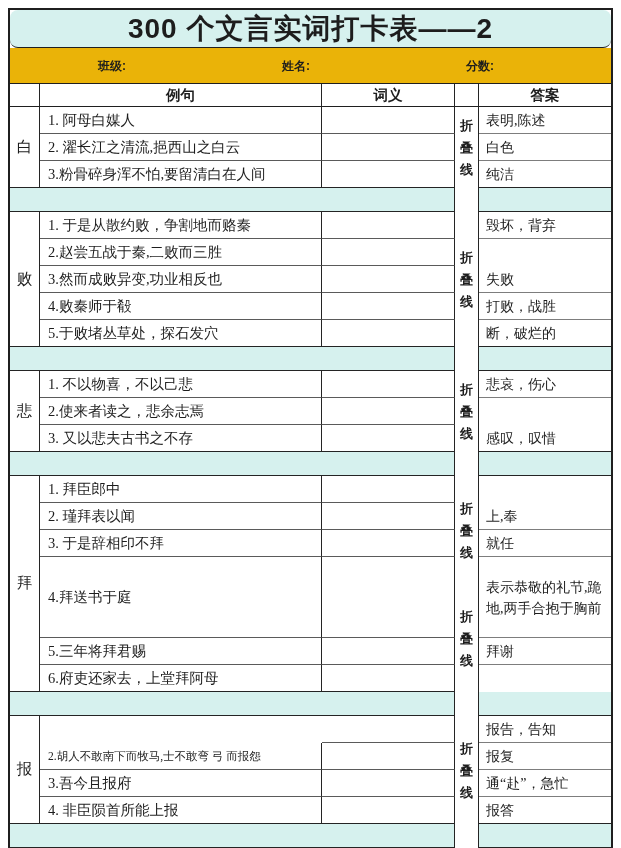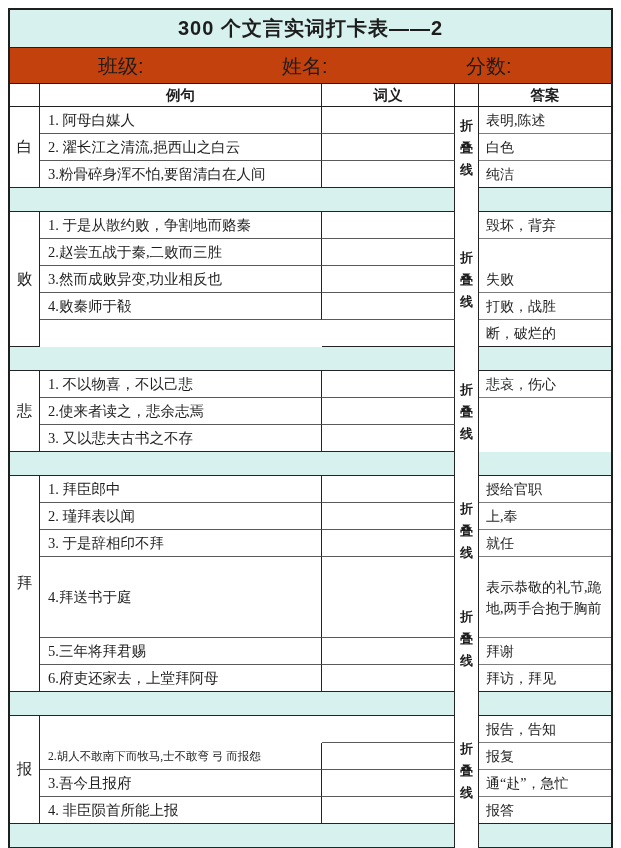--- a/index.html
+++ b/index.html
@@ -15,27 +15,28 @@
     display:grid;
     grid-template-columns:30px 282px 133px 24px 1fr;
     background:#ffffff;
   }
   .cell{box-sizing:border-box;min-width:0;min-height:0;overflow:hidden;}
   
   .title-row{
     grid-column:1/-1;grid-row:1;background:var(--band);
     display:flex;align-items:center;justify-content:center;
     font-family:"Liberation Sans","DejaVu Sans",sans-serif;
-    font-weight:bold;font-size:20px;letter-spacing:1px;
+    font-weight:bold;font-size:28px;letter-spacing:1px;
     border-bottom:1.5px solid #1f1f1f;
+    border-radius:8px;
   }
   .info-row{
-    grid-column:1/-1;grid-row:2;position:relative;background:#c2410c;
+    grid-column:1/-1;grid-row:2;position:relative;background:#eab308;
     border-bottom:1.5px solid #1f1f1f;
-    font-family:"Liberation Sans","DejaVu Sans",sans-serif;font-size:20px;
+    font-family:"Liberation Sans","DejaVu Sans",sans-serif;font-size:12px;font-weight:bold;
   }
   .info-row span{position:absolute;top:50%;transform:translateY(-50%);}
   .info-class{left:88px;} .info-name{left:272px;} .info-score{left:456px;}
   .hdr{
     display:flex;align-items:center;justify-content:center;
     font-family:"Liberation Sans","DejaVu Sans",sans-serif;
     font-weight:bold;font-size:14.5px;
     border-bottom:1.5px solid #1f1f1f;background:#fff;
   }
   .vR{border-right:1.3px solid #242424;}
@@ -113,69 +114,69 @@
       <div class="cell mean-cell" style="grid-area: 8 / 3;"></div>
       <div class="cell ans-cell" style="grid-area: 8 / 5;">毁坏，背弃</div>
       <div class="cell ex-cell" style="grid-area: 9 / 2;">2.赵尝五战于秦,二败而三胜</div>
       <div class="cell mean-cell" style="grid-area: 9 / 3;"></div>
       <div class="cell ex-cell" style="grid-area: 10 / 2;">3.然而成败异变,功业相反也</div>
       <div class="cell mean-cell" style="grid-area: 10 / 3;"></div>
       <div class="cell ans-cell" style="grid-area: 10 / 5;">失败</div>
       <div class="cell ex-cell" style="grid-area: 11 / 2;">4.败秦师于殽</div>
       <div class="cell mean-cell" style="grid-area: 11 / 3;"></div>
       <div class="cell ans-cell" style="grid-area: 11 / 5;">打败，战胜</div>
+      <div class="cell ex-cell end" style="grid-area: 12 / 2;">5.于败堵丛草处，探石发穴</div>
       <div class="cell mean-cell end" style="grid-area: 12 / 3;"></div>
       <div class="cell ans-cell end" style="grid-area: 12 / 5;">断，破烂的</div>
       <div class="cell char-cell" style="grid-area: 8 / 1 / 13;">败</div>
       <div class="cell fold-cell" style="grid-area: 8 / 4 / 13;">
         <div class="fold-group">
           <span>折</span>
           <span>叠</span>
           <span>线</span>
         </div>
       </div>
       <div class="cell sep-left" style="grid-area: 13 / 1 / auto / 4;"></div>
       <div class="cell sep-fold" style="grid-area: 13 / 4;"></div>
       <div class="cell sep-ans" style="grid-area: 13 / 5;"></div>
       <div class="cell ex-cell" style="grid-area: 14 / 2;">1. 不以物喜，不以己悲</div>
       <div class="cell mean-cell" style="grid-area: 14 / 3;"></div>
       <div class="cell ans-cell" style="grid-area: 14 / 5;">悲哀，伤心</div>
       <div class="cell ex-cell" style="grid-area: 15 / 2;">2.使来者读之，悲余志焉</div>
       <div class="cell mean-cell" style="grid-area: 15 / 3;"></div>
       <div class="cell ex-cell end" style="grid-area: 16 / 2;">3. 又以悲夫古书之不存</div>
       <div class="cell mean-cell end" style="grid-area: 16 / 3;"></div>
+      <div class="cell ans-cell end" style="grid-area: 16 / 5;">感叹，叹惜</div>
       <div class="cell char-cell" style="grid-area: 14 / 1 / 17;">悲</div>
       <div class="cell fold-cell" style="grid-area: 14 / 4 / 17;">
         <div class="fold-group">
           <span>折</span>
           <span>叠</span>
           <span>线</span>
         </div>
       </div>
       <div class="cell sep-left" style="grid-area: 17 / 1 / auto / 4;"></div>
       <div class="cell sep-fold" style="grid-area: 17 / 4;"></div>
       <div class="cell sep-ans" style="grid-area: 17 / 5;"></div>
       <div class="cell ex-cell" style="grid-area: 18 / 2;">1. 拜臣郎中</div>
       <div class="cell mean-cell" style="grid-area: 18 / 3;"></div>
-      <div class="cell ans-cell" style="grid-area: 18 / 5;">授给官职</div>
       <div class="cell ex-cell" style="grid-area: 19 / 2;">2. 瑾拜表以闻</div>
       <div class="cell mean-cell" style="grid-area: 19 / 3;"></div>
       <div class="cell ans-cell" style="grid-area: 19 / 5;">上,奉</div>
       <div class="cell ex-cell" style="grid-area: 20 / 2;">3. 于是辞相印不拜</div>
       <div class="cell mean-cell" style="grid-area: 20 / 3;"></div>
       <div class="cell ans-cell" style="grid-area: 20 / 5;">就任</div>
       <div class="cell ex-cell" style="grid-area: 21 / 2;">4.拜送书于庭</div>
       <div class="cell mean-cell" style="grid-area: 21 / 3;"></div>
       <div class="cell ans-cell" style="grid-area: 21 / 5;">表示恭敬的礼节,跪地,两手合抱于胸前</div>
       <div class="cell ex-cell" style="grid-area: 22 / 2;">5.三年将拜君赐</div>
       <div class="cell mean-cell" style="grid-area: 22 / 3;"></div>
       <div class="cell ans-cell" style="grid-area: 22 / 5;">拜谢</div>
       <div class="cell ex-cell end" style="grid-area: 23 / 2;">6.府吏还家去，上堂拜阿母</div>
       <div class="cell mean-cell end" style="grid-area: 23 / 3;"></div>
-      <div class="cell ans-cell end" style="grid-area: 23 / 5;">拜访，拜见</div>
       <div class="cell char-cell" style="grid-area: 18 / 1 / 24;">拜</div>
       <div class="cell fold-cell dual" style="grid-area: 18 / 4 / 24;">
         <div class="fold-group">
           <span>折</span>
           <span>叠</span>
           <span>线</span>
         </div>
         <div class="fold-group">
           <span>折</span>
           <span>叠</span>

